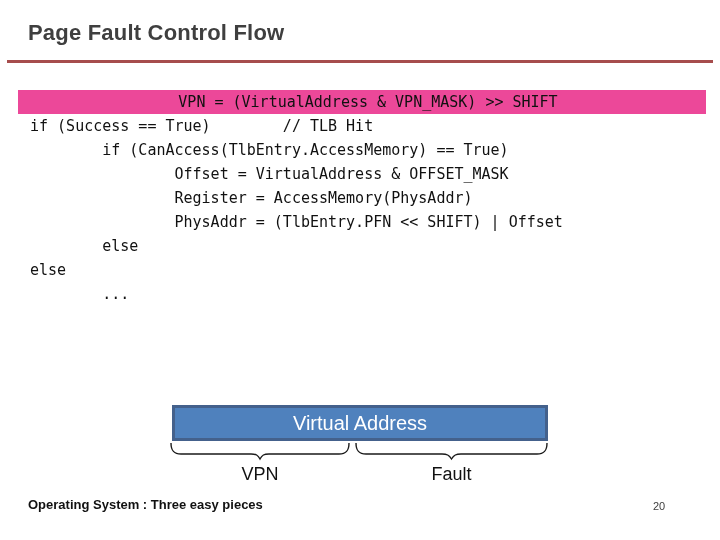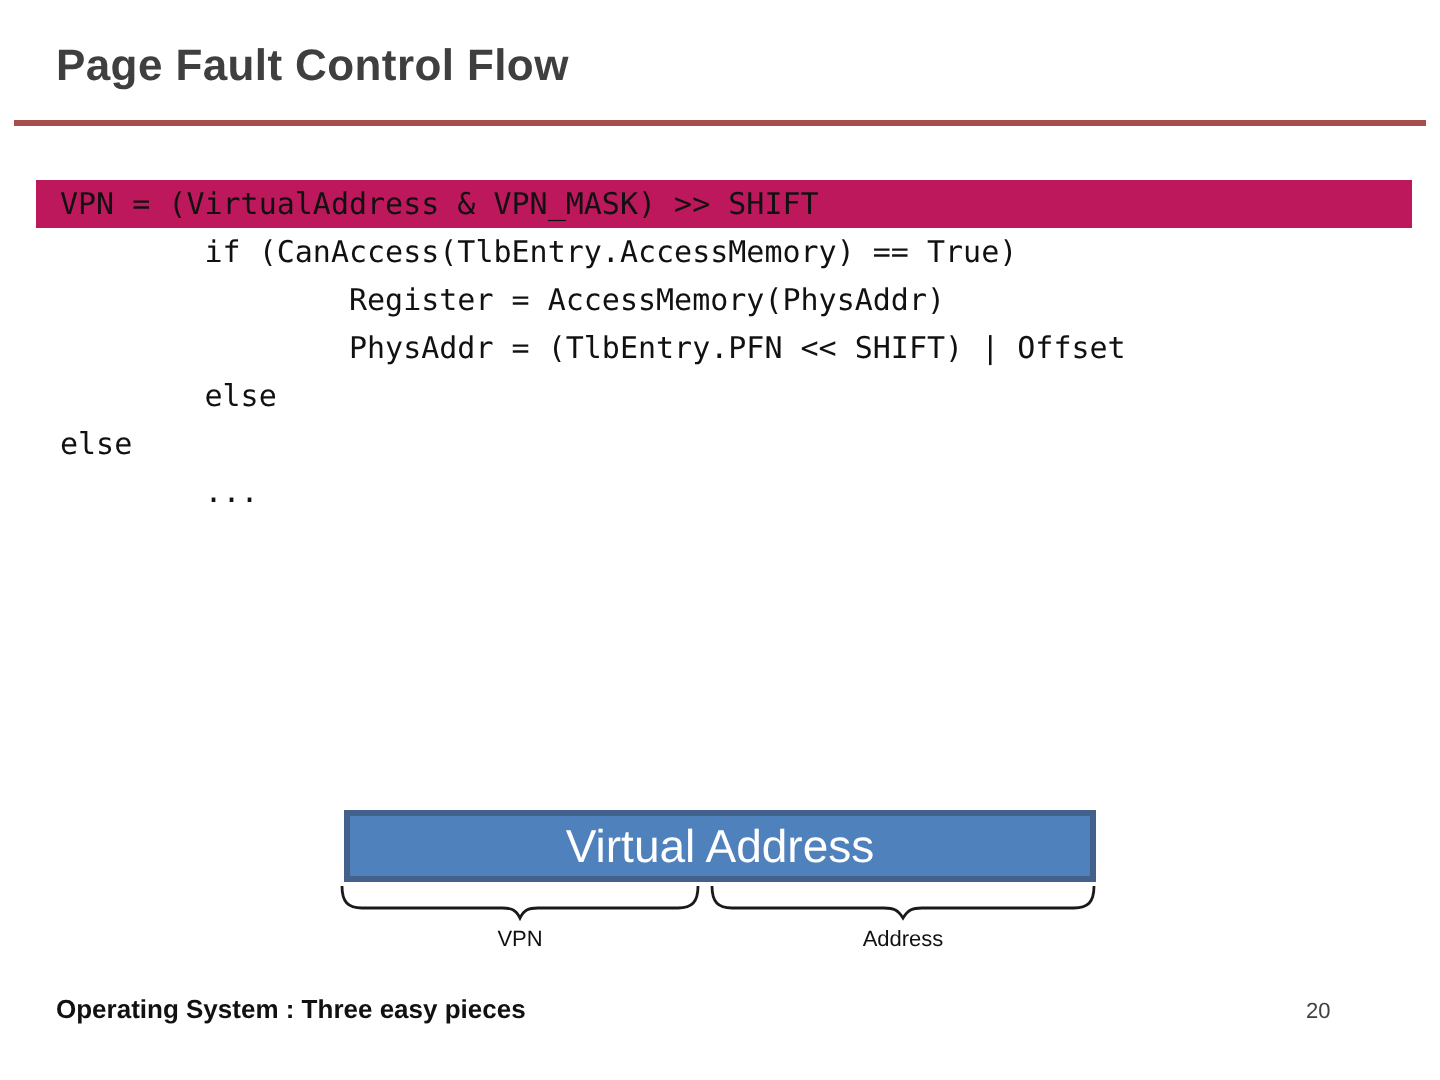--- a/index.html
+++ b/index.html
@@ -36,45 +36,45 @@
     font-family: "DejaVu Sans Mono", "Liberation Mono", monospace;
     font-size: 15px;
     line-height: 24px;
     color: #111111;
   }
   .code .line {
     white-space: pre;
     padding-left: 12px;
     height: 24px;
   }
-  .code .line.hl { background: #be185d; }
+  .code .line.hl { background: #ec4899; text-align: center; }
   .va-box {
     position: absolute;
     left: 172px;
     top: 405px;
     width: 370px;
     height: 30px;
     background: #4f81bd;
     border: 3px solid #44618c;
     display: flex;
     align-items: center;
     justify-content: center;
   }
   .va-box .va-label {
     color: #ffffff;
-    font-size: 23px;
+    font-size: 20px;
   }
   .brace { position: absolute; top: 443px; }
   .brace-left  { left: 170px; }
   .brace-right { left: 355px; }
   .seg-label {
     position: absolute;
     top: 464px;
     text-align: center;
-    font-size: 11px;
+    font-size: 18px;
     color: #111111;
   }
   .seg-label.vpn    { left: 170px; width: 180px; }
   .seg-label.offset { left: 355px; width: 193px; }
   .footer {
     position: absolute;
     left: 28px;
     top: 497px;
     font-size: 13px;
     font-weight: bold;
@@ -92,39 +92,41 @@
 <body>
 
 <div id="slide">
 
   <div class="title">Page Fault Control Flow</div>
 
   <div class="accent-line"></div>
 
   <div class="code">
     <div class="line hl">VPN = (VirtualAddress &amp; VPN_MASK) &gt;&gt; SHIFT</div>
+    <div class="line">if (Success == True)        // TLB Hit</div>
     <div class="line">        if (CanAccess(TlbEntry.AccessMemory) == True)</div>
+    <div class="line">                Offset = VirtualAddress &amp; OFFSET_MASK</div>
     <div class="line">                Register = AccessMemory(PhysAddr)</div>
     <div class="line">                PhysAddr = (TlbEntry.PFN &lt;&lt; SHIFT) | Offset</div>
     <div class="line">        else</div>
     <div class="line">else</div>
     <div class="line">        ...</div>
   </div>
 
   <div class="va-box">
     <span class="va-label">Virtual Address</span>
   </div>
 
   <svg class="brace brace-left" width="180" height="18" viewBox="0 0 180 18">
     <path d="M1,0 C1,8 4,11 11,11 L81,11 C86,11 88,12 90,16 C92,12 94,11 99,11 L169,11 C176,11 179,8 179,0" fill="none" stroke="#1a1a1a" stroke-width="1.4"></path>
   </svg>
 
   <svg class="brace brace-right" width="193" height="18" viewBox="0 0 193 18">
     <path d="M1,0 C1,8 4,11 11,11 L87,11 C92,11 94,12 96.5,16 C99,12 101,11 106,11 L182,11 C189,11 192,8 192,0" fill="none" stroke="#1a1a1a" stroke-width="1.4"></path>
   </svg>
 
   <div class="seg-label vpn">VPN</div>
-  <div class="seg-label offset">Address</div>
+  <div class="seg-label offset">Fault</div>
 
   <div class="footer">Operating System : Three easy pieces</div>
   <div class="page-number">20</div>
 
 </div>
 
 </body></html>

